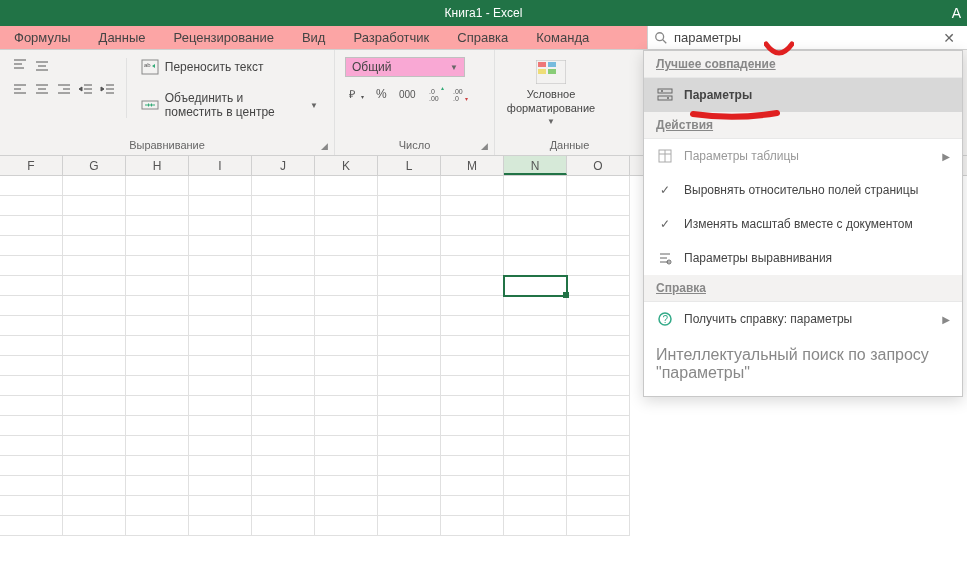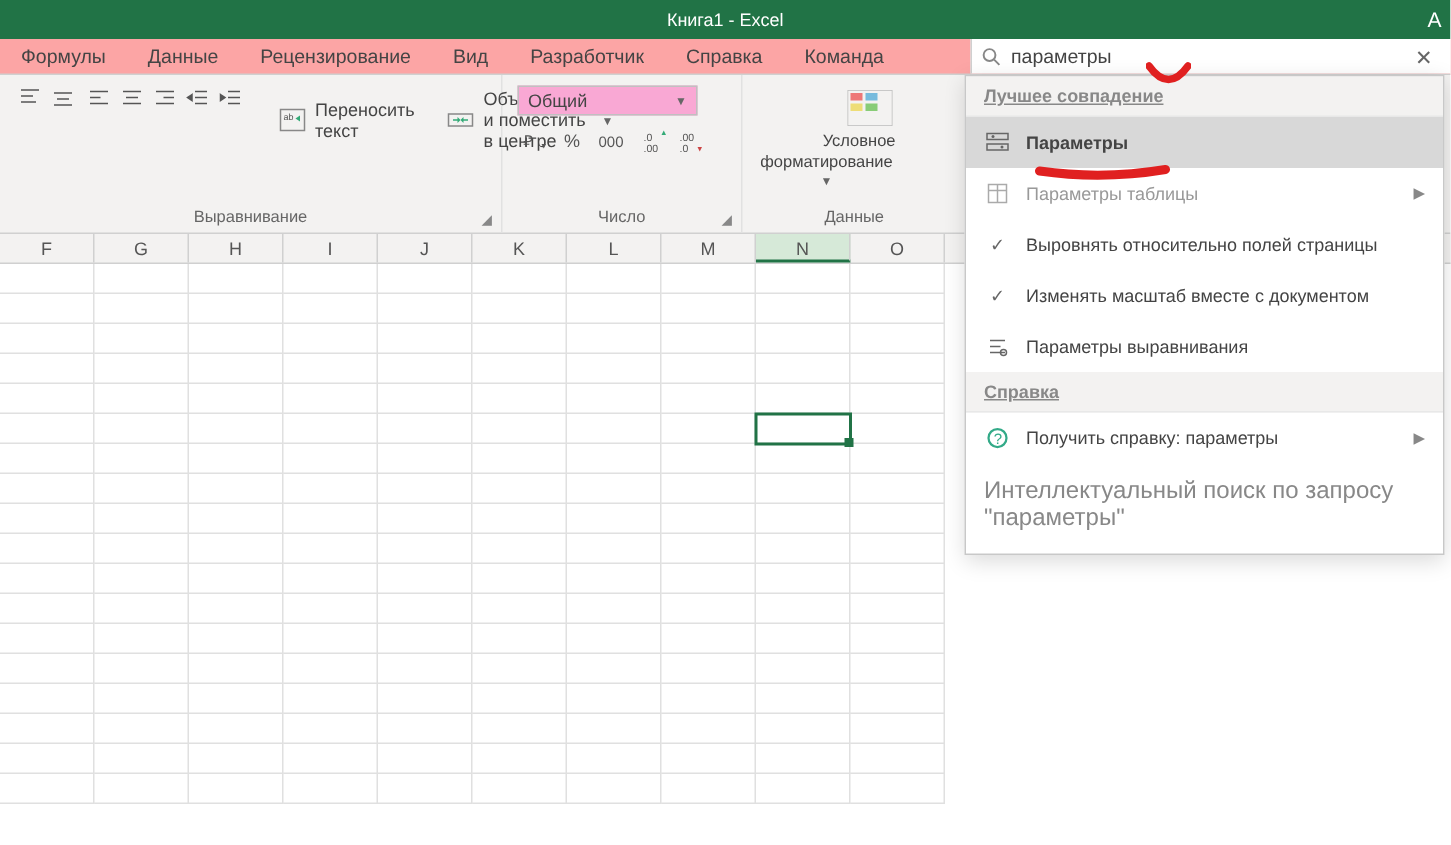--- a/index.html
+++ b/index.html
@@ -15,32 +15,32 @@
   .searchbox svg { flex: 0 0 auto; }
   .searchbox input { border: none; outline: none; font-size: 13px; flex: 1; padding: 0 6px; color: #444; }
   .searchbox .close { margin-left: auto; font-size: 14px; color: #666; padding: 0 6px; cursor: default; }
 
   .ribbon { height: 106px; background: #f3f2f1; border-bottom: 1px solid #d0d0d0; display: flex; position: relative; }
   .group { border-right: 1px solid #e1e1e1; display: flex; flex-direction: column; height: 100%; padding-top: 4px; }
   .group-body { flex: 1; display: flex; align-items: flex-start; padding: 0 6px; }
   .group-label { font-size: 11px; color: #666; text-align: center; padding: 2px 0 4px; position: relative; }
   .group-label .launcher { position: absolute; right: 6px; bottom: 4px; font-size: 9px; color: #888; }
 
-  .align-col { display: flex; flex-direction: row; gap: 4px; padding: 2px 4px; }
+  .align-col { display: flex; flex-direction: column; gap: 4px; padding: 2px 4px; }
   .align-row { display: flex; gap: 2px; }
   .icon-btn { width: 20px; height: 20px; display: inline-flex; align-items: center; justify-content: center; font-size: 13px; color: #555; }
   .wide-btn { display: flex; align-items: center; gap: 6px; padding: 3px 6px; font-size: 12px; color: #444; }
   .wide-btn svg { flex: 0 0 auto; }
   .vsep { width: 1px; background: #e1e1e1; margin: 4px 4px; height: 60px; }
 
   .number-group .num-top { display: flex; align-items: center; gap: 2px; padding: 3px 4px; }
   .num-select { border: 1px solid #c0c0c0; background: #f9a8d4; padding: 2px 6px; font-size: 12px; width: 120px; display: flex; justify-content: space-between; align-items: center; gap: 11px; }
   .num-row { display: flex; gap: 4px; padding: 4px 4px; align-items: center; }
 
-  .styles-group .big-btn { display: flex; flex-direction: column; align-items: flex-end; justify-content: flex-start; width: 100px; padding: 4px 4px 0; text-align: center; font-size: 11px; color: #444; gap: 2px; }
+  .styles-group .big-btn { display: flex; flex-direction: column; align-items: center; justify-content: flex-start; width: 100px; padding: 4px 4px 0; text-align: center; font-size: 11px; color: #444; gap: 2px; }
   .big-btn .big-icon { width: 34px; height: 28px; display: flex; align-items: center; justify-content: center; }
   .big-btn .caret { font-size: 8px; color: #666; }
 
   .grid-area { position: absolute; top: 156px; left: 0; right: 0; bottom: 0; background: #fff; }
   .col-headers { display: flex; height: 20px; background: #f3f2f1; border-bottom: 1px solid #d0d0d0; }
   .col-h { width: 63px; border-right: 1px solid #d0d0d0; text-align: center; font-size: 12px; color: #555; line-height: 20px; }
   .col-h.sel { background: #d6e9d8; border-bottom: 2px solid #217346; }
   .grid-rows { }
   .row { display: flex; height: 20px; }
   .cell { width: 63px; border-right: 1px solid #e0e0e0; border-bottom: 1px solid #e0e0e0; }
@@ -497,20 +497,21 @@
     <span class="sp-icon">
         <svg width="16" height="16">
           <rect x="1" y="2" width="14" height="4" fill="none" stroke="#666"></rect>
           <rect x="1" y="9" width="14" height="4" fill="none" stroke="#666"></rect>
           <circle cx="5" cy="4" r="1" fill="#666"></circle>
           <circle cx="11" cy="11" r="1" fill="#666"></circle>
         </svg>
       </span>
     <span class="sp-title">Параметры</span>
   </div>
+  <div class="sp-section-h">Действия</div>
 
   <div class="sp-item dim">
     <span class="sp-icon">
         <svg width="14" height="14">
           <rect x="1" y="1" width="12" height="12" fill="none" stroke="#aaa"></rect>
           <line x1="1" y1="5" x2="13" y2="5" stroke="#aaa"></line>
           <line x1="7" y1="1" x2="7" y2="13" stroke="#aaa"></line>
         </svg>
       </span>
     <span>Параметры таблицы</span>

